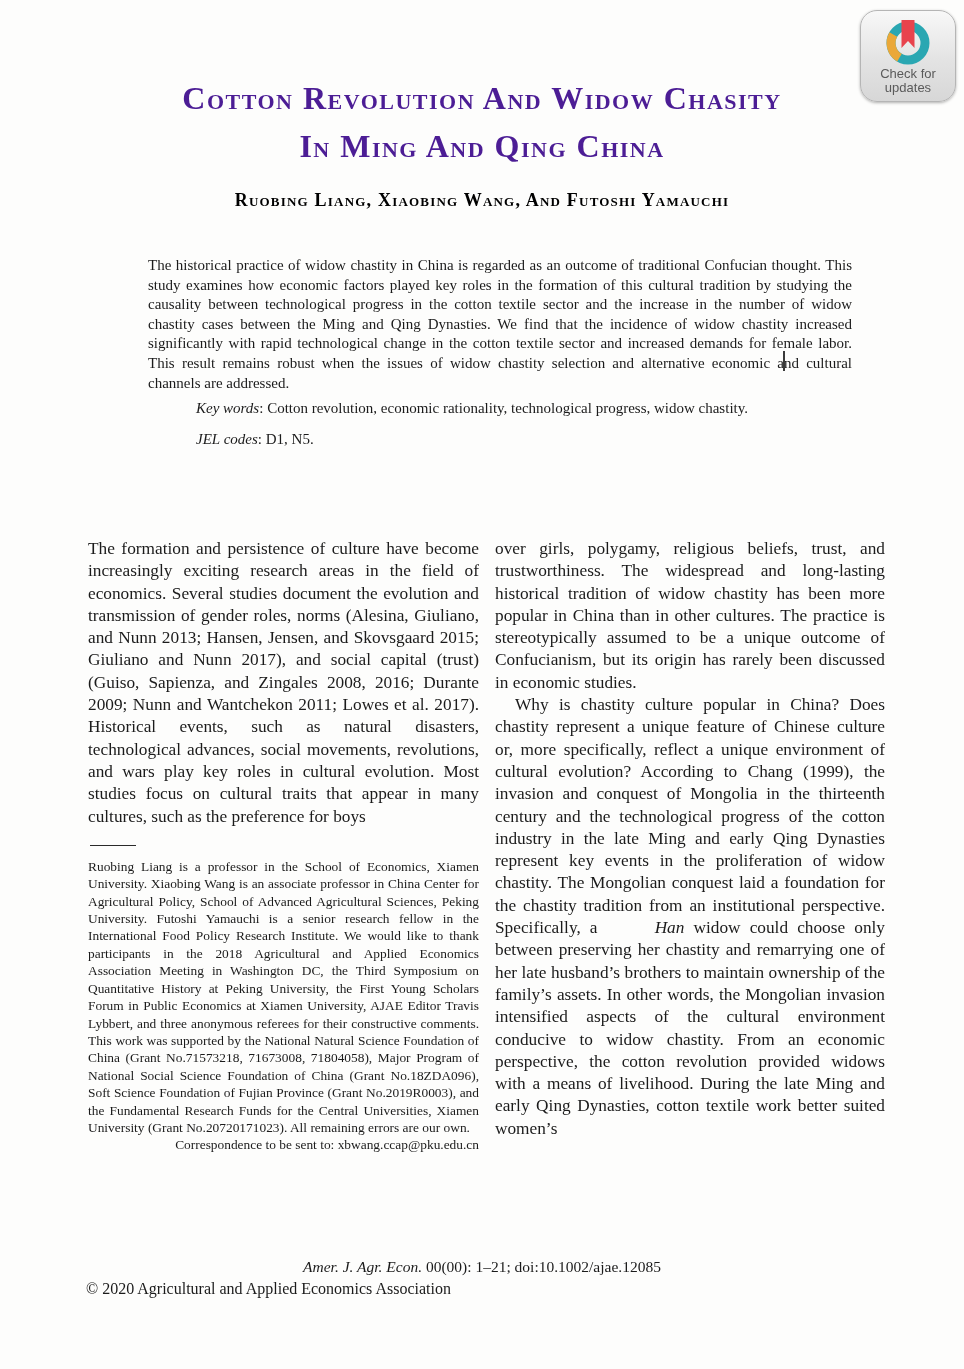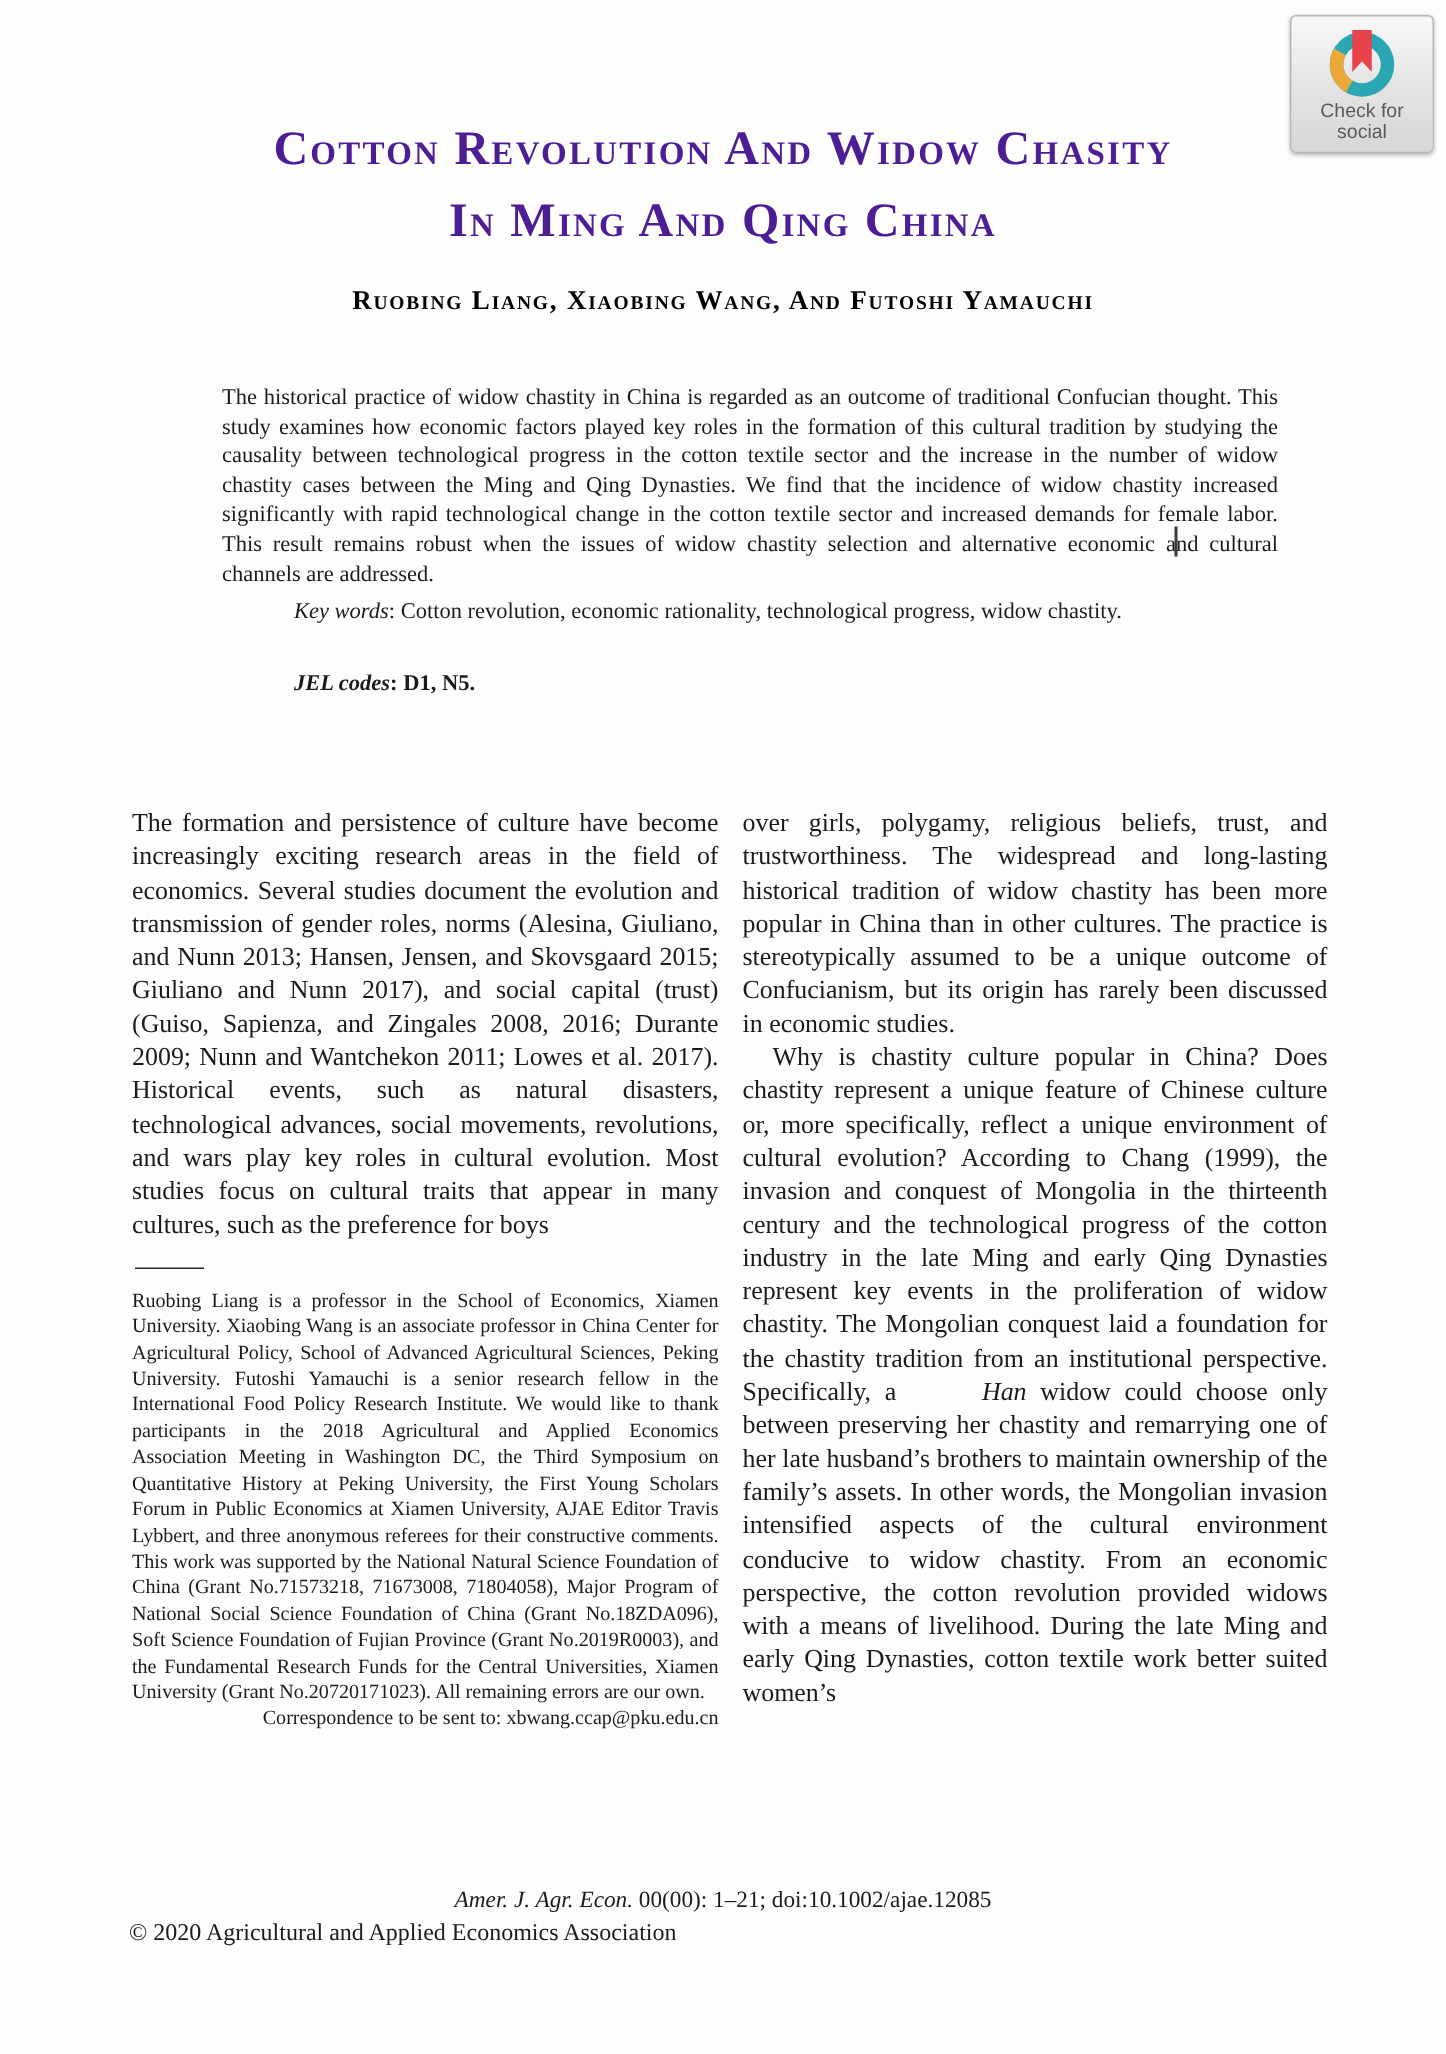--- a/index.html
+++ b/index.html
@@ -17,21 +17,21 @@
 
   
   .crossmark {
     position: absolute;
     top: 10px;
     right: 8px;
     width: 96px;
     height: 92px;
     background: linear-gradient(180deg, #f8f8f8 0%, #e3e3e3 55%, #d7d7d7 100%);
     border: 1px solid #b5b5b5;
-    border-radius: 4px;
+    border-radius: 17px;
     box-shadow: 0 1px 3px rgba(0,0,0,0.3);
     text-align: center;
     cursor: pointer;
   }
   .crossmark svg { display: block; margin: 4px auto 0 auto; }
   .crossmark .cm-text {
     font-family: "Liberation Sans", sans-serif;
     font-size: 13px;
     line-height: 14px;
     color: #5a5a5a;
@@ -77,21 +77,21 @@
     text-align: justify;
   }
 
   .keywords, .jel {
     position: absolute;
     left: 148px;
     width: 704px;
     font-size: 15px;
   }
   .keywords { top: 400px; }
-  .jel { top: 448px; font-weight: bold; }
+  .jel { top: 431px; }
   .lab-italic { font-style: italic; margin-left: 48px; }
 
   
   .col {
     position: absolute;
     top: 538px;
     font-size: 17.3px;
     line-height: 22.3px;
     text-align: justify;
   }
@@ -149,21 +149,21 @@
 
   <div class="crossmark">
     <span>
       <svg width="52" height="52" viewBox="0 0 52 52" aria-hidden="true">
         <circle cx="26" cy="28" r="17" fill="none" stroke="#2aa7b2" stroke-width="9"></circle>
         <path d="M17.5,42.7 A17,17 0 0 1 11.3,19.5" fill="none" stroke="#eaa838" stroke-width="9"></path>
         <path d="M19.5,5 h13 v28 l-6.5,-7 l-6.5,7 z" fill="#e8434d"></path>
       </svg>
     </span>
     <div class="cm-text">Check for</div>
-    <div class="cm-text">social</div>
+    <div class="cm-text">updates</div>
   </div>
 
   <div class="title">
     <div>Cotton Revolution and Widow Chasity</div>
     <div>in Ming and Qing China</div>
   </div>
 
   <div class="authors">Ruobing Liang, Xiaobing Wang, and Futoshi Yamauchi</div>
 
   <div class="abstract">The historical practice of widow chastity in China is regarded as an outcome of traditional Confucian thought. This study examines how economic factors played key roles in the formation of this cultural tradition by studying the causality between technological progress in the cotton textile sector and the increase in the number of widow chastity cases between the Ming and Qing Dynasties. We find that the incidence of widow chastity increased significantly with rapid technological change in the cotton textile sector and increased demands for female labor. This result remains robust when the issues of widow chastity selection and alternative economic and cultural channels are addressed.</div>

